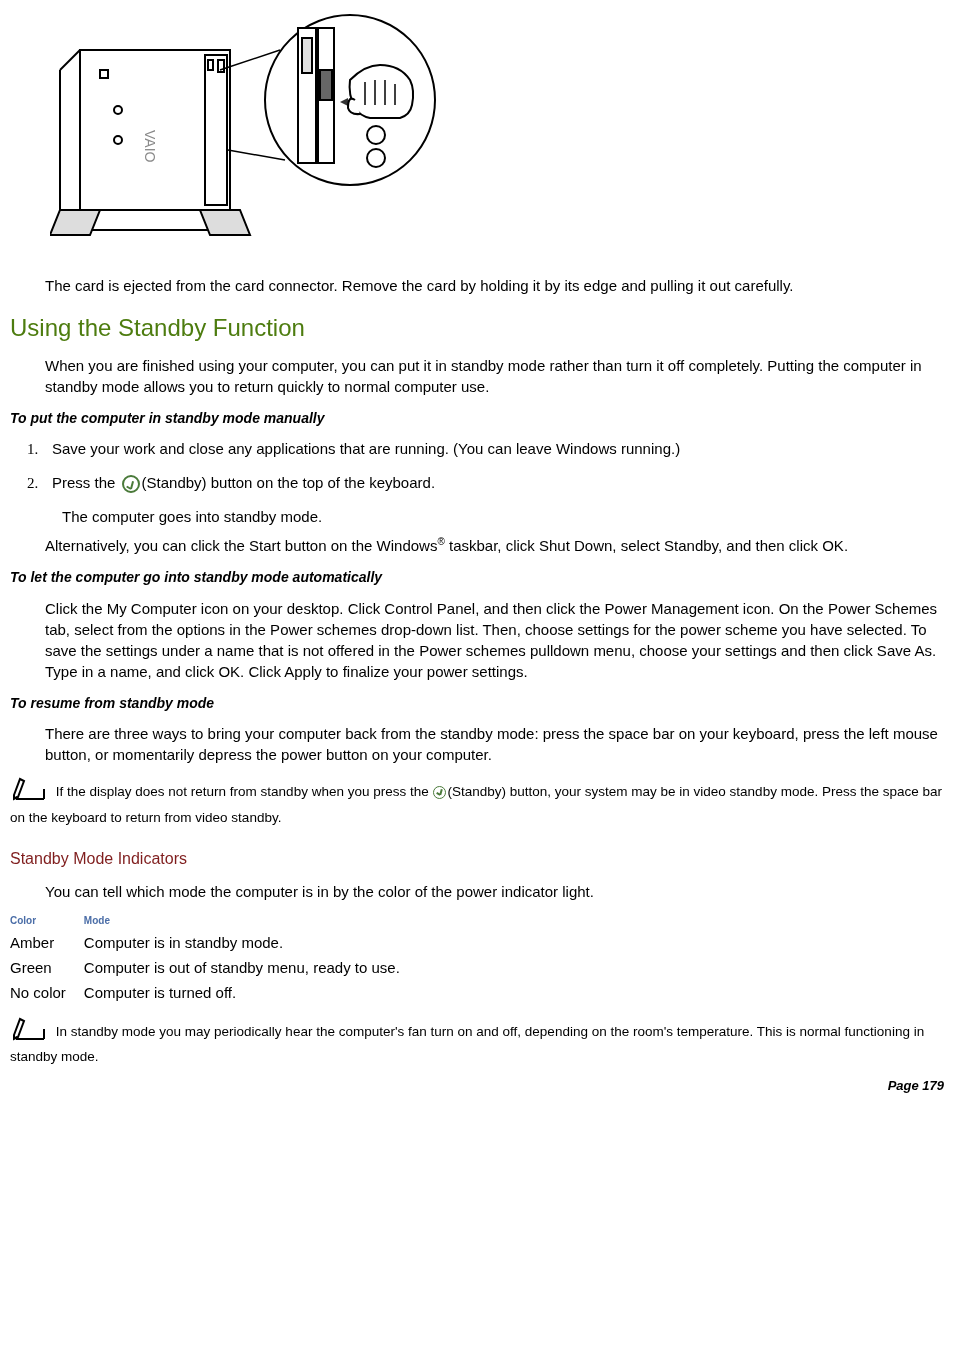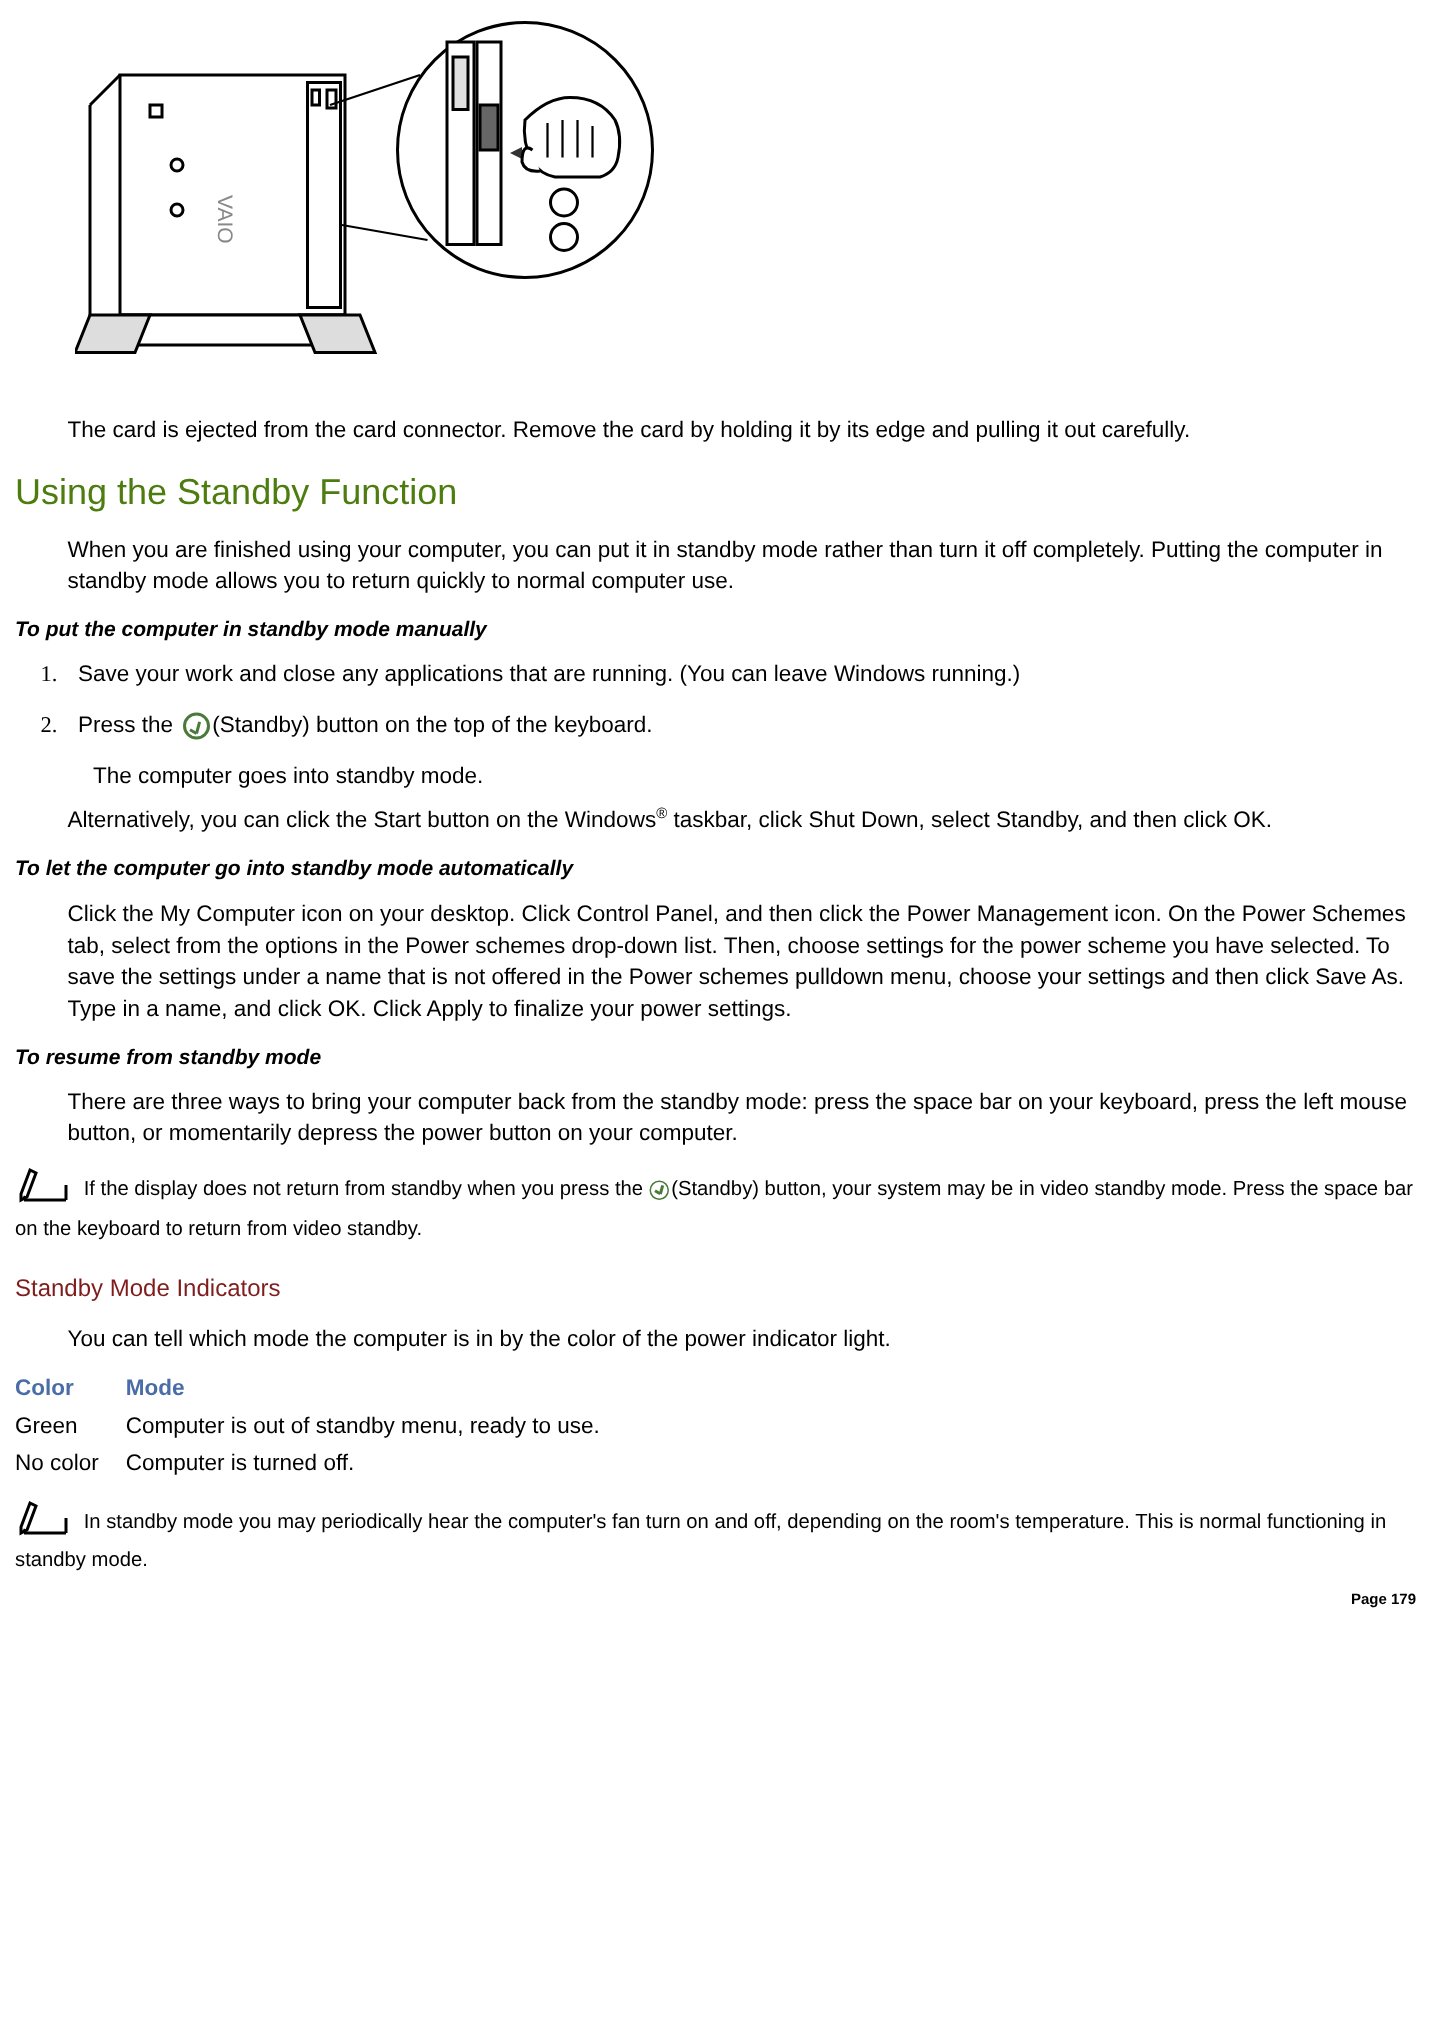--- a/index.html
+++ b/index.html
@@ -143,32 +143,33 @@
     }
     table.indicator-table {
       border-collapse: collapse;
       margin: 6px 0 8px 0;
     }
     table.indicator-table th {
       text-align: left;
       font-weight: bold;
       color: #4a6da7;
       padding: 2px 18px 2px 0;
-      font-size: 15px;
+      font-size: 10px;
     }
     table.indicator-table td {
       padding: 2px 18px 2px 0;
       font-size: 15px;
       vertical-align: top;
     }
     .page-footer {
       text-align: right;
       font-weight: bold;
-      font-size: 10px;
+      font-size: 13px;
       margin-top: 8px;
+      font-style: italic;
     }
   </style>
 </head>
 <body>
 
 <div class="figure">
   <svg width="400" height="240" viewBox="0 0 400 240">
 
     <g stroke="#000" stroke-width="2" fill="#fff">
       <polygon points="30,40 180,40 180,200 30,200" fill="#fff"></polygon>
@@ -259,20 +260,24 @@
 
 <p class="indented">You can tell which mode the computer is in by the color of the power indicator light.</p>
 
 <table class="indicator-table">
   <tbody>
       <tr>
     <th>Color</th>
     <th>Mode</th>
   </tr>
   <tr>
+    <td>Amber</td>
+    <td>Computer is in standby mode.</td>
+  </tr>
+  <tr>
     <td>Green</td>
     <td>Computer is out of standby menu, ready to use.</td>
   </tr>
   <tr>
     <td>No color</td>
     <td>Computer is turned off.</td>
   </tr>
 </tbody>
   </table>
 

